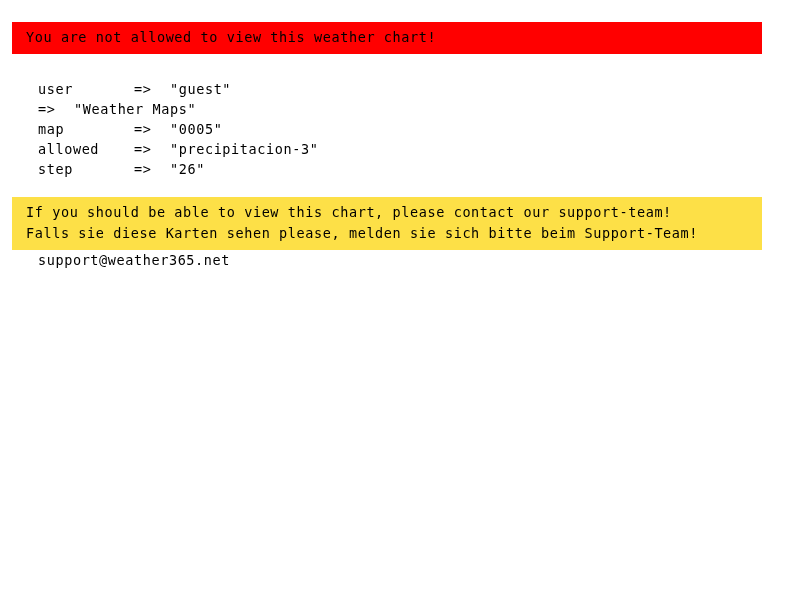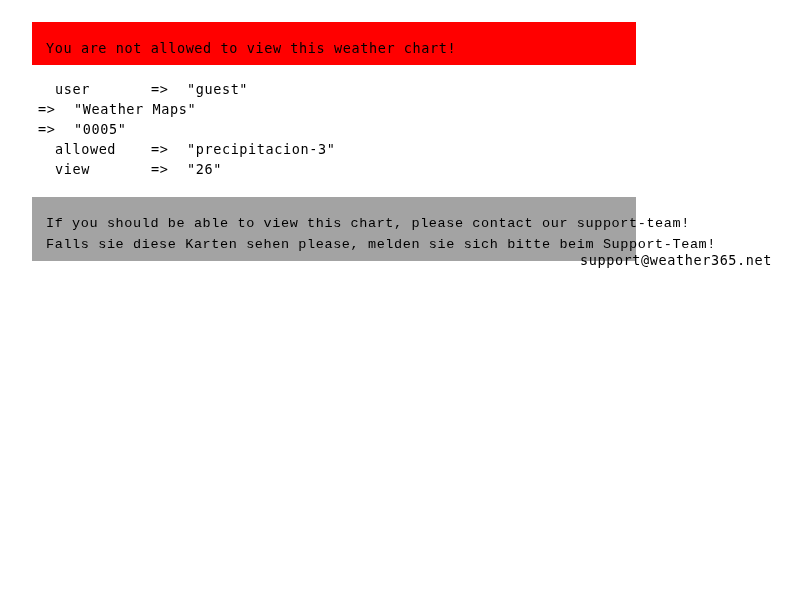--- a/index.html
+++ b/index.html
@@ -15,33 +15,32 @@
     font-size: 13.5px;
     color: #000000;
   }
   .page {
     position: relative;
     width: 800px;
     height: 600px;
   }
   .banner {
     position: absolute;
-    left: 32px;
-    width: 604px;
+    left: 12px;
+    width: 750px;
     box-sizing: border-box;
-    padding: 16px 14px 6px 14px;
+    padding: 5px 14px 6px 14px;
   }
   .banner-error {
     top: 22px;
     background: #ff0000;
   }
   .banner-info {
     top: 197px;
-    background: #a3a3a3;
-    font-family: Liberation Mono, monospace;
+    background: #fde047;
   }
   .banner-line {
     white-space: pre;
     line-height: 21px;
     letter-spacing: 0.6px;
     font-size: 13.5px;
   }
   .params {
     position: absolute;
     left: 38px;
@@ -50,36 +49,35 @@
   .param-row {
     display: flex;
     align-items: baseline;
     line-height: 20px;
     white-space: pre;
     letter-spacing: 0.6px;
   }
   .param-key {
     width: 96px;
     flex: 0 0 96px;
-    margin-left: 17px;
   }
   .param-arrow {
     width: 36px;
     flex: 0 0 36px;
   }
   .param-value {
     flex: 0 0 auto;
   }
   .footer {
     position: absolute;
     left: 38px;
     right: 28px;
     top: 250px;
     display: flex;
-    justify-content: flex-end;
+    justify-content: flex-start;
     white-space: pre;
     letter-spacing: 0.6px;
     line-height: 20px;
     gap: 20px;
   }
 </style>
 </head>
 <body>
 
 <div class="page">
@@ -95,32 +93,33 @@
       <span class="param-arrow">=&gt;</span>
       <span class="param-value">"guest"</span>
     </div>
 
     <div class="param-row">
       <span class="param-arrow">=&gt;</span>
       <span class="param-value">"Weather Maps"</span>
     </div>
 
     <div class="param-row">
+      <span class="param-key">map</span>
       <span class="param-arrow">=&gt;</span>
       <span class="param-value">"0005"</span>
     </div>
 
     <div class="param-row">
       <span class="param-key">allowed</span>
       <span class="param-arrow">=&gt;</span>
       <span class="param-value">"precipitacion-3"</span>
     </div>
 
     <div class="param-row">
-      <span class="param-key">view</span>
+      <span class="param-key">step</span>
       <span class="param-arrow">=&gt;</span>
       <span class="param-value">"26"</span>
     </div>
 
   </div>
 
   <div class="banner banner-info">
     <div class="banner-line">If you should be able to view this chart, please contact our support-team!</div>
     <div class="banner-line">Falls sie diese Karten sehen please, melden sie sich bitte beim Support-Team!</div>
   </div>

